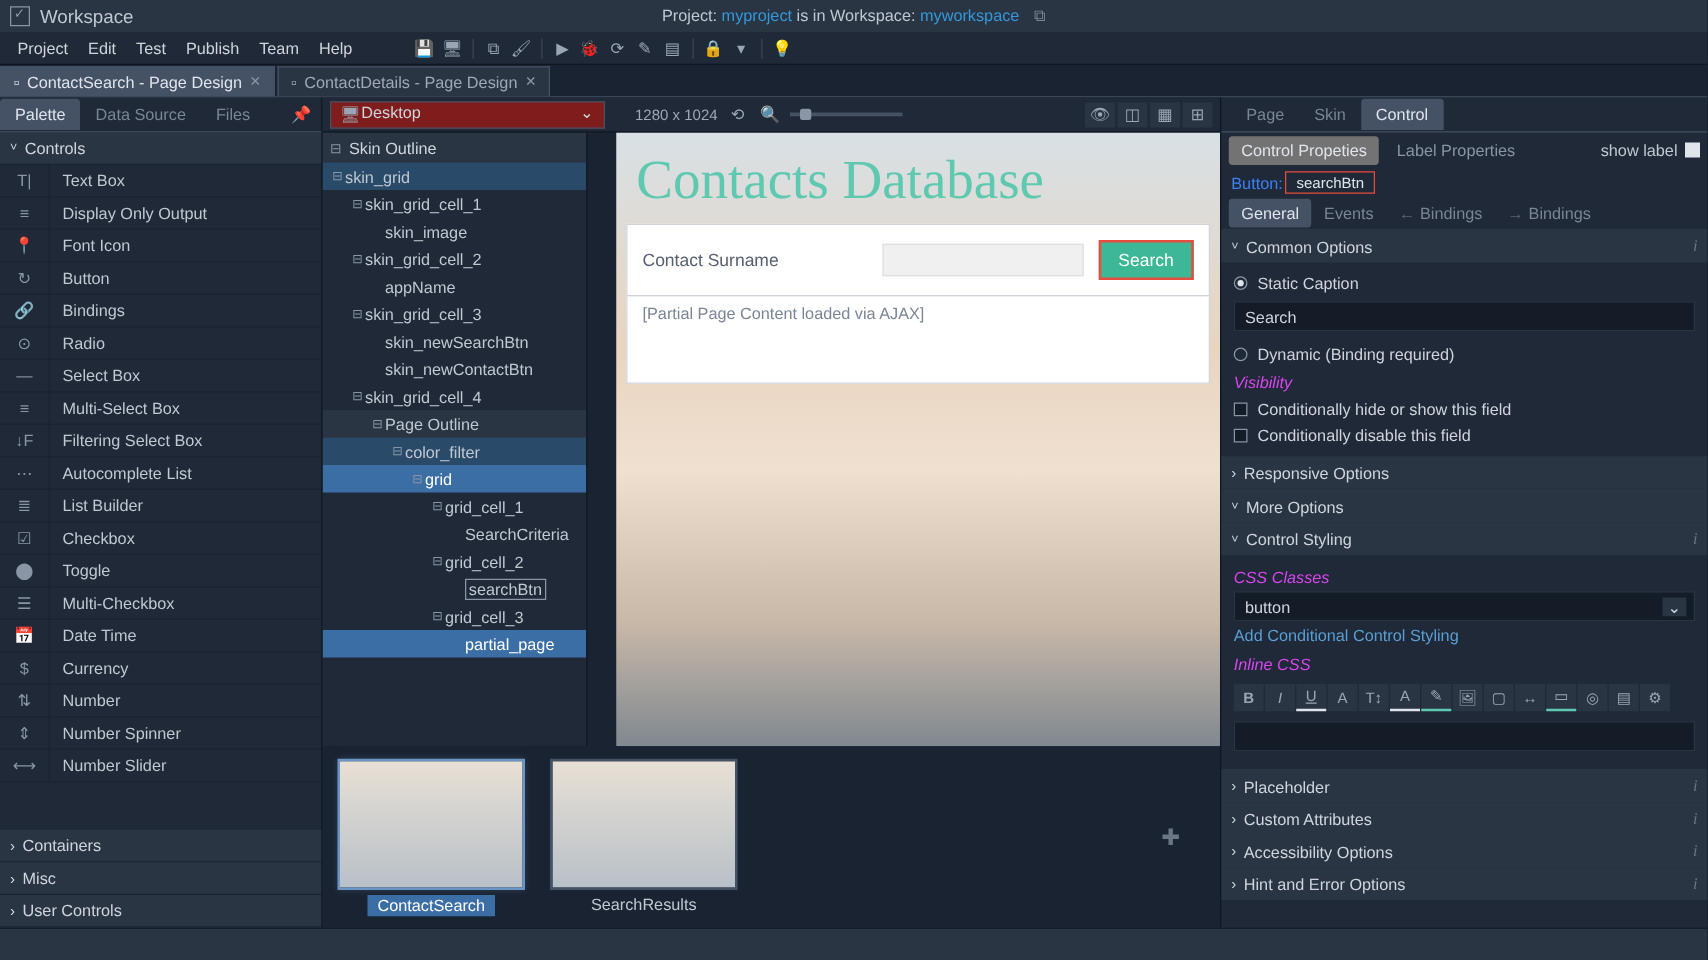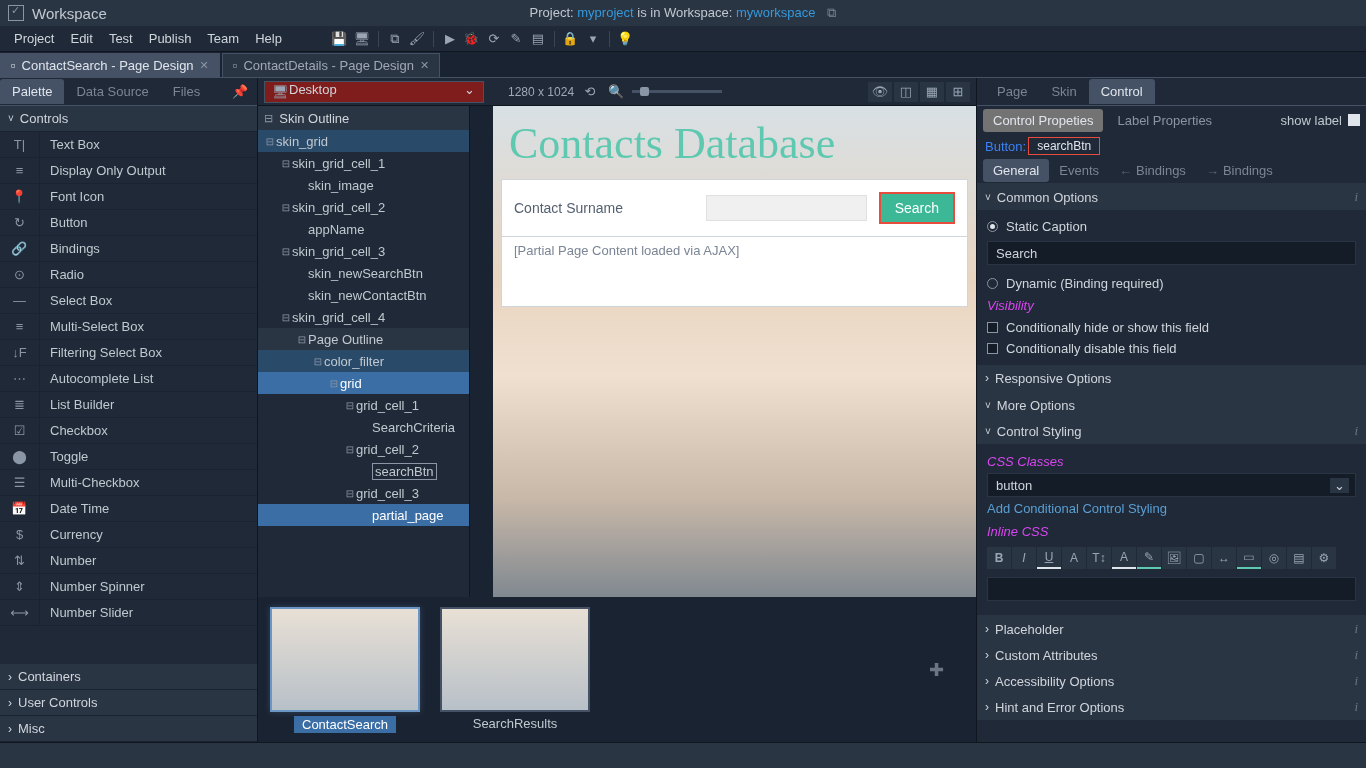--- a/index.html
+++ b/index.html
@@ -237,22 +237,22 @@
         <div class="ctrl-item">
           <div class="ctrl-icon">⇕</div>
           <span class="ctrl-label">Number Spinner</span>
         </div>
         <div class="ctrl-item">
           <div class="ctrl-icon">⟷</div>
           <span class="ctrl-label">Number Slider</span>
         </div>
       </div>
     <div class="section-hdr collapsed">Containers</div>
+    <div class="section-hdr collapsed">Misc</div>
     <div class="section-hdr collapsed">User Controls</div>
-    <div class="section-hdr collapsed">Misc</div>
   </div>
 
   <div class="center">
     <div class="center-toolbar">
       <span style="color:#9aa5b5;position:absolute;left:14px;z-index:1;">🖥</span>
       <div class="device-sel"><span>Desktop</span><span style="float:right;">⌄</span></div>
       <span style="width:12px;"></span>
       <span class="dim-label">1280 x 1024</span>
       <span class="ticon">⟲</span>
       <span class="ticon">🔍</span>

